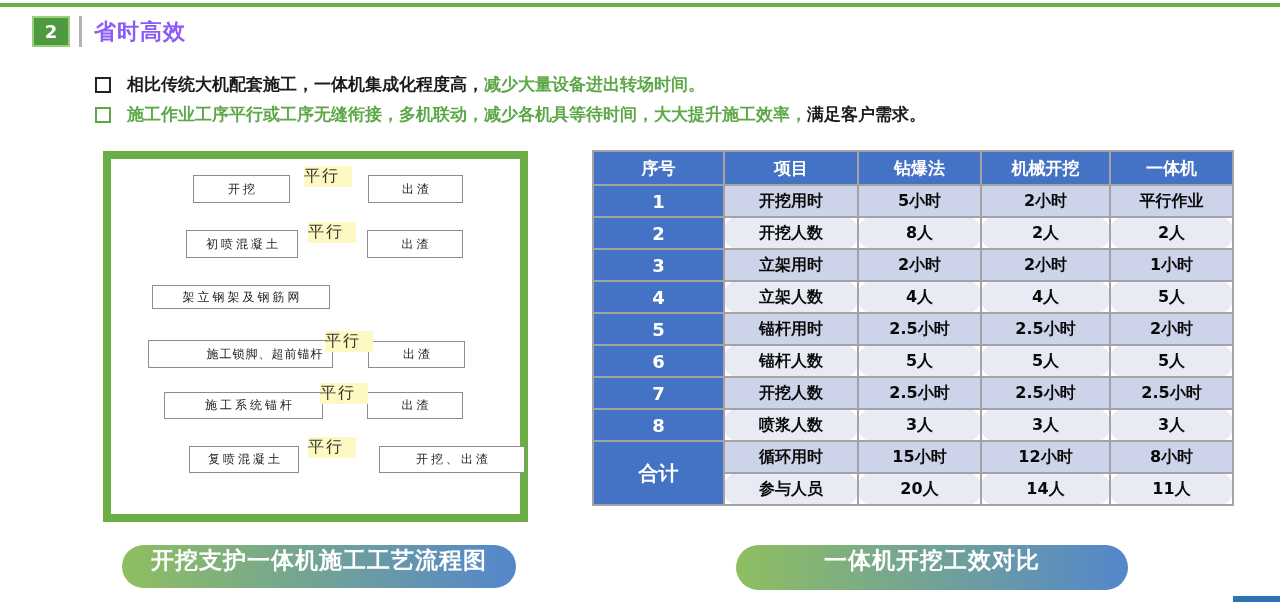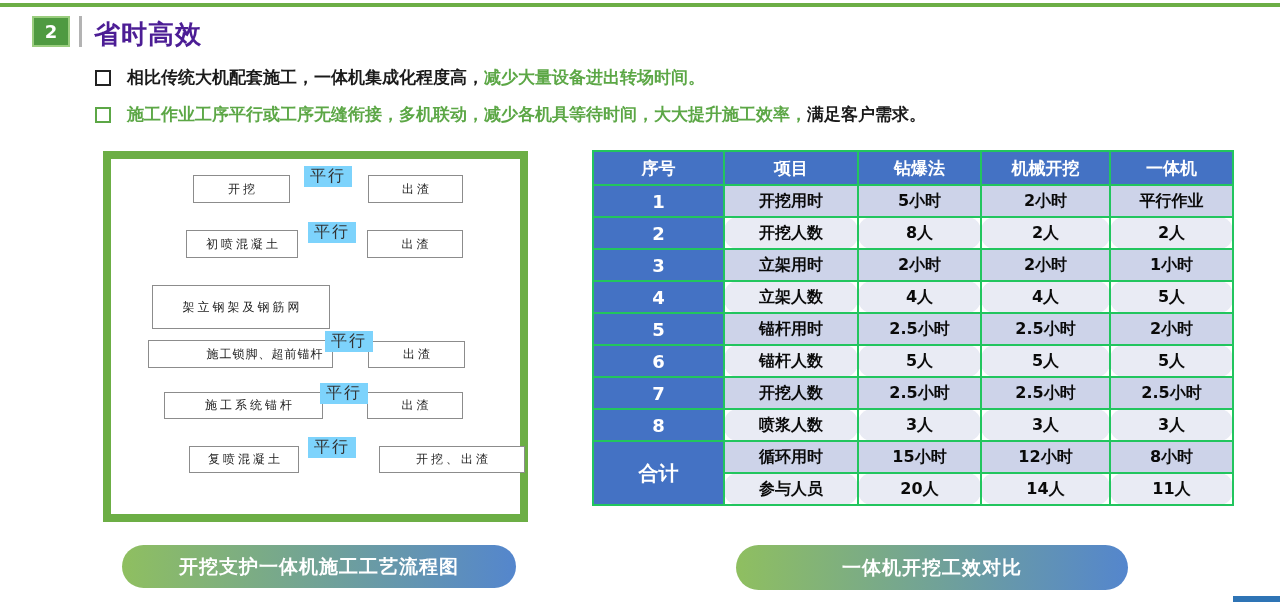--- a/index.html
+++ b/index.html
@@ -7,54 +7,54 @@
        font-family:"DejaVu Sans","Liberation Sans",sans-serif;color:#111;}
   .abs{position:absolute;}
 
   
   .top-line{left:0;top:3px;width:1280px;height:4px;background:#6CAE45;}
 
   
   .badge{left:32px;top:16px;width:34px;height:27px;background:#4F9A41;border:2px solid #9ACD7E;
          color:#fff;font-size:18px;font-weight:700;display:flex;align-items:center;justify-content:center;}
   .hdr-divider{left:79px;top:16px;width:3px;height:31px;background:#B3B3B3;}
-  .page-title{left:94px;top:17px;font-size:26px;font-weight:700;color:#4c1d95;letter-spacing:1px;}
+  .page-title{left:94px;top:17px;font-size:22px;font-weight:700;color:#8b5cf6;letter-spacing:1px;}
 
   
   .bullet{left:95px;display:flex;align-items:flex-start;font-size:17px;font-weight:700;line-height:21px;}
-  .bullet-1{top:67px;text-align:center;}
+  .bullet-1{top:74px;text-align:center;}
   .bullet-2{top:104px;}
   .sq{width:12px;height:12px;margin:3px 16px 0 0;flex:0 0 auto;}
   .sq-black{border:2.5px solid #222;}
   .sq-green{border:2.5px solid #5CA746;}
   .txt-green{color:#5CA746;}
   .txt-black{color:#1a1a1a;}
 
   
   .flow-frame{left:103px;top:151px;width:409px;height:355px;border:8px solid #6CAE45;background:#fff;}
   .fc-node{position:absolute;background:#fff;border:1.5px solid #8C8C8C;display:flex;align-items:center;
            justify-content:center;font-family:"DejaVu Serif","Liberation Serif",serif;font-size:12px;
            color:#222;letter-spacing:3px;text-indent:3px;box-sizing:border-box;}
-  .fc-parallel{position:absolute;background:#7dd3fc;font-family:"DejaVu Serif","Liberation Serif",serif;
-               font-size:16px;color:#333;letter-spacing:2px;width:48px;text-align:center;}
+  .fc-parallel{position:absolute;background:#fef9c3;font-family:"DejaVu Serif","Liberation Serif",serif;
+               font-size:16px;color:#333;letter-spacing:2px;width:48px;text-align:left;}
   svg.arrows{position:absolute;left:0;top:0;width:1280px;height:602px;pointer-events:none;}
 
   
   table.cmp{position:absolute;left:592px;top:150px;border-collapse:collapse;table-layout:fixed;
             font-size:16px;font-weight:700;color:#0a0a0a;}
-  table.cmp th,table.cmp td{border:2px solid #22c55e;text-align:center;vertical-align:middle;
+  table.cmp th,table.cmp td{border:2px solid #a3a3a3;text-align:center;vertical-align:middle;
             height:30px;padding:0;overflow:hidden;white-space:nowrap;}
   table.cmp th{background:#4472C4;color:#fff;font-size:17px;font-weight:700;height:32px;}
   .t-num{background:#4472C4;color:#fff;font-size:18px;}
   .band-dark{background:#CDD3E9;}
   .band-light{background:#E9EBF4;border-radius:14px;}
 
   
-  .pill{border-radius:24px;color:#fff;font-size:19px;font-weight:700;letter-spacing:1px;
-        display:flex;align-items:center;justify-content:center;
+  .pill{border-radius:24px;color:#fff;font-size:23px;font-weight:700;letter-spacing:1px;
+        display:flex;justify-content:center;
         background:linear-gradient(90deg,#8FBF60 0%,#5486CD 100%);}
   .pill-left{left:122px;top:545px;width:394px;height:43px;}
   .pill-right{left:736px;top:545px;width:392px;height:45px;}
 
   .corner-bar{left:1233px;top:596px;width:47px;height:6px;background:#2E74B5;}
 </style>
 </head>
 <body>
 
 <div class="abs top-line"></div>
@@ -97,21 +97,21 @@
     <path d="M243,473 L243,505 L131,505 L131,244 L182,244" marker-end="url(#ah)"></path>
   </g>
 </svg>
 
 <div class="abs flow-frame"></div>
 
 <div class="fc-node" style="left:193px;top:175px;width:97px;height:28px;">开挖</div>
 <div class="fc-node" style="left:368px;top:175px;width:95px;height:28px;">出渣</div>
 <div class="fc-node" style="left:186px;top:230px;width:112px;height:28px;">初喷混凝土</div>
 <div class="fc-node" style="left:367px;top:230px;width:96px;height:28px;">出渣</div>
-<div class="fc-node" style="left:152px;top:285px;width:178px;height:44px;">架立钢架及钢筋网</div>
+<div class="fc-node" style="left:152px;top:285px;width:178px;height:24px;">架立钢架及钢筋网</div>
 <div class="fc-node" style="left:148px;top:340px;width:185px;height:28px;letter-spacing:1px;padding-left:46px;">施工锁脚、超前锚杆</div>
 <div class="fc-node" style="left:368px;top:341px;width:97px;height:27px;">出渣</div>
 <div class="fc-node" style="left:164px;top:392px;width:159px;height:27px;padding-left:10px;">施工系统锚杆</div>
 <div class="fc-node" style="left:367px;top:392px;width:96px;height:27px;">出渣</div>
 <div class="fc-node" style="left:189px;top:446px;width:110px;height:27px;">复喷混凝土</div>
 <div class="fc-node" style="left:379px;top:446px;width:146px;height:27px;">开挖、出渣</div>
 
 <div class="fc-parallel" style="left:304px;top:166px;">平行</div>
 <div class="fc-parallel" style="left:308px;top:222px;">平行</div>
 <div class="fc-parallel" style="left:325px;top:331px;">平行</div>

